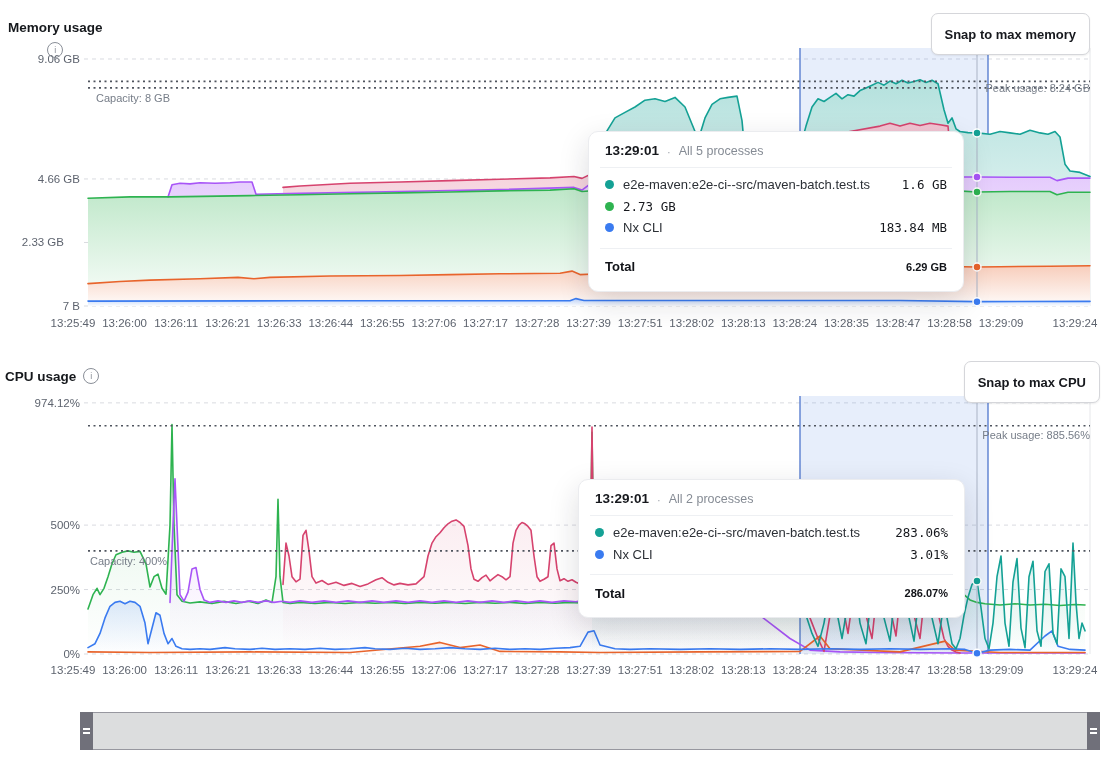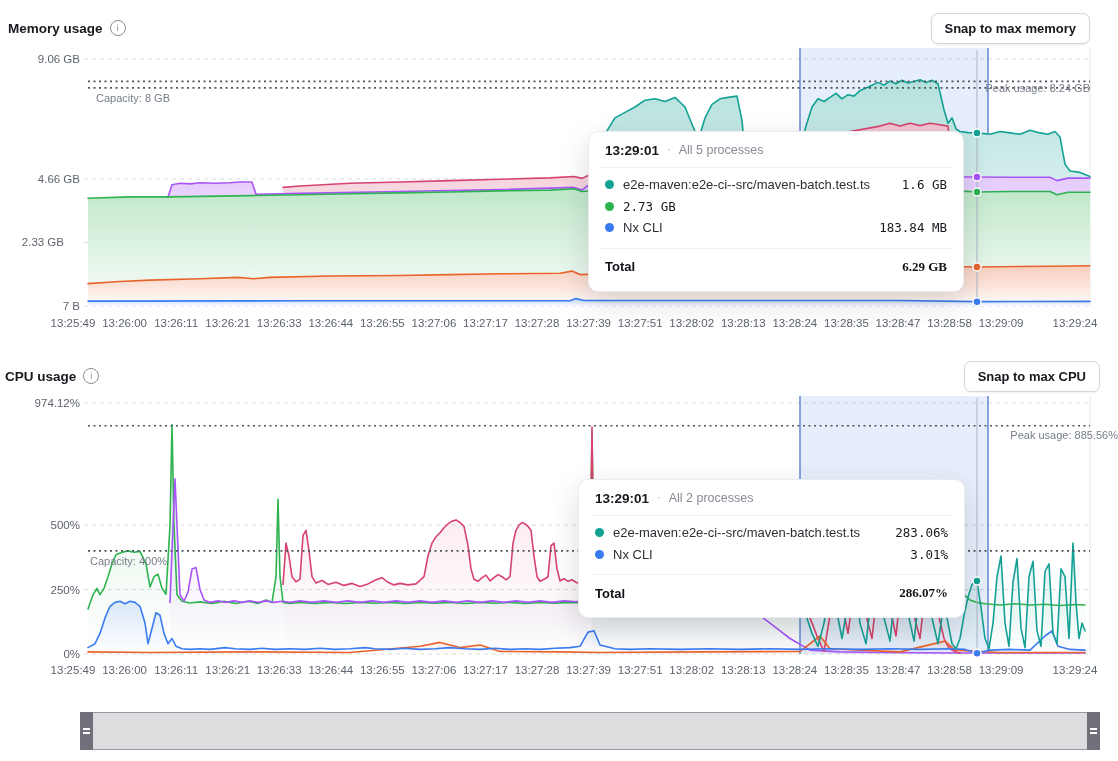--- a/index.html
+++ b/index.html
@@ -4,45 +4,45 @@
 <style>
   html,body{margin:0;padding:0;}
   body{width:1118px;height:761px;position:relative;background:#ffffff;
        font-family:"Liberation Sans",sans-serif;overflow:hidden;}
   #charts{position:absolute;left:0;top:0;z-index:1;}
   .chart-title{position:absolute;z-index:3;display:flex;align-items:center;gap:7px;
        font-size:13.5px;font-weight:700;color:#15181c;}
   .info-icon{width:14px;height:14px;border:1.2px solid #8a8f98;border-radius:50%;
        color:#8a8f98;font-size:9px;font-weight:400;display:flex;align-items:center;
        justify-content:center;line-height:1;}
-  .snap-btn{position:absolute;z-index:3;height:31px;padding:0 13px;background:#fff;
+  .snap-btn{position:absolute;z-index:3;height:42px;padding:0 13px;background:#fff;
        border:1px solid #d5d6da;border-radius:7px;font-size:13px;font-weight:700;
        color:#16181d;box-shadow:0 1px 2px rgba(0,0,0,.07);cursor:pointer;
        font-family:"Liberation Sans",sans-serif;}
   .axis-ylabel{position:absolute;z-index:2;font-size:11.5px;color:#5d636e;
        transform:translate(-100%,-50%);white-space:nowrap;}
   .axis-xlabel{position:absolute;z-index:2;font-size:11.5px;color:#5d636e;
        transform:translateX(-50%);white-space:nowrap;}
   .limit-label{position:absolute;z-index:2;font-size:11px;color:#767d88;white-space:nowrap;}
   .limit-label.right{transform:translateX(-100%);}
   .tooltip{position:absolute;z-index:6;background:#fff;border:1px solid #ebecef;
        border-radius:10px;box-shadow:0 10px 30px rgba(25,30,40,.15);
        padding:11px 16px 12px 16px;box-sizing:border-box;}
-  .tt-head{display:flex;align-items:flex-start;gap:8px;}
+  .tt-head{display:flex;align-items:flex-end;gap:8px;}
   .tt-time{font-size:13.5px;font-weight:700;color:#16181d;}
   .tt-sep{color:#a0a5ad;font-size:11px;}
   .tt-procs{color:#868c95;font-size:12.5px;}
   .tt-div{height:1px;background:#eef0f3;margin:9px -5px 6px -5px;}
   .tt-row{display:flex;align-items:center;gap:9px;height:21.5px;font-size:13px;color:#2c3036;}
   .tt-row .dot{width:9px;height:9px;border-radius:50%;flex:0 0 auto;}
   .tt-row .lbl{flex:1;}
   .tt-row .val{font-family:"DejaVu Sans Mono",monospace;font-size:12.5px;color:#16181d;}
   .tt-total{display:flex;align-items:center;justify-content:space-between;height:24px;
        font-size:13px;font-weight:700;color:#111318;margin-top:2px;}
-  .tt-total .val{font-family:Liberation Serif, serif;font-size:13px;font-weight:700;}
+  .tt-total .val{font-family:Liberation Sans, sans-serif;font-size:11px;font-weight:700;}
   .brush{position:absolute;z-index:3;left:80px;top:712px;width:1020px;height:38px;
        background:#dcddde;border:1px solid #97979f;box-sizing:border-box;cursor:grab;}
   .brush-handle{position:absolute;top:-1px;width:13px;height:38px;background:#70707a;
        display:flex;flex-direction:column;gap:2.5px;align-items:center;justify-content:center;
        cursor:ew-resize;}
   .brush-handle i{display:block;width:7px;height:1.5px;background:#ffffff;}
   .brush-handle.left{left:-1px;}
   .brush-handle.right{right:-1px;}
 </style>
 </head>
@@ -153,21 +153,21 @@
     <path d="M88.0 651.9L150.0 652.5L250.0 651.9L350.0 652.5L420.0 646.3L440.0 642.4L460.0 647.6L480.0 645.0L500.0 651.4L560.0 651.9L600.0 652.5L700.0 651.9L800.0 651.4L820.0 636.0L830.0 648.8L900.0 651.9L945.0 641.1L955.0 650.1L1000.0 652.5L1085.0 652.5" fill="none" stroke="#e8642c" stroke-width="1.6" stroke-linejoin="round" stroke-linecap="round"></path>
     <path d="M88.0 647.6L95.0 643.7L100.0 633.4L105.0 617.9L110.0 606.3L115.0 602.4L120.0 601.2L125.0 603.7L130.0 601.2L135.0 602.4L140.0 606.3L145.0 623.1L148.0 643.7L152.0 628.2L156.0 612.8L160.0 615.3L164.0 633.4L168.0 643.7L172.0 638.5L176.0 646.3L182.0 648.8L190.0 649.4L200.0 648.8L210.0 649.4L225.0 647.6L235.0 648.8L250.0 649.4L262.0 648.3L275.0 649.4L290.0 648.8L305.0 649.4L320.0 648.3L335.0 649.4L350.0 648.8L365.0 647.6L375.0 648.8L390.0 649.4L405.0 648.3L420.0 649.4L435.0 648.8L450.0 647.6L465.0 648.8L480.0 649.4L495.0 648.3L510.0 649.4L525.0 648.8L540.0 649.4L555.0 648.3L570.0 647.6L580.0 646.3L588.0 632.1L594.0 630.8L600.0 645.0L615.0 648.8L630.0 649.4L650.0 648.8L680.0 649.4L710.0 648.8L740.0 649.4L770.0 648.8L800.0 649.4L830.0 648.8L860.0 649.4L890.0 648.8L920.0 649.4L950.0 648.8L965.0 649.4L977.0 653.2L990.0 650.1L1010.0 649.4L1030.0 650.1L1045.0 636.0L1052.0 630.8L1058.0 646.3L1070.0 649.4L1085.0 650.1" fill="none" stroke="#3a7bf0" stroke-width="1.6" stroke-linejoin="round" stroke-linecap="round"></path>
     <path d="M592.0 599.9L598.0 594.7L605.0 590.8L612.0 594.7L620.0 591.6L628.0 595.2L636.0 592.1L644.0 595.7L652.0 592.6L660.0 595.7L670.0 593.7L680.0 595.7L690.0 594.2L700.0 595.7L710.0 594.2L720.0 595.7L730.0 594.2L740.0 595.7L750.0 594.7L760.0 596.3L770.0 594.7L780.0 596.3L790.0 595.2L800.0 602.4L806.0 615.3L812.0 633.4L818.0 646.3L824.0 623.1L830.0 587.0L836.0 607.6L842.0 638.5L848.0 602.4L854.0 574.1L860.0 623.1L866.0 643.7L872.0 589.5L878.0 568.9L884.0 617.9L890.0 641.1L896.0 581.8L902.0 566.3L908.0 612.8L914.0 641.1L920.0 587.0L926.0 568.9L932.0 617.9L938.0 643.7L944.0 602.4L948.0 623.1L952.0 643.7L956.0 648.8L960.0 638.5L964.0 615.3L968.0 597.3L972.0 584.4L977.0 581.0L981.0 607.6L985.0 638.5L989.0 648.8L993.0 623.1L997.0 576.7L1001.0 556.0L1005.0 623.1L1009.0 646.3L1013.0 581.8L1017.0 558.6L1021.0 628.2L1025.0 647.6L1029.0 576.7L1033.0 561.2L1037.0 630.8L1041.0 646.3L1045.0 571.5L1049.0 563.8L1053.0 633.4L1057.0 643.7L1061.0 568.9L1065.0 576.7L1069.0 638.5L1073.0 543.1L1076.0 602.4L1079.0 638.5L1082.0 623.1L1085.0 630.8" fill="none" stroke="#14a195" stroke-width="1.6" stroke-linejoin="round" stroke-linecap="round"></path>
     <line x1="88" x2="1090" y1="550.8781470292045" y2="550.8781470292045" stroke="#4f545e" stroke-width="1.6" stroke-dasharray="2 3.5"></line>
     <line x1="88" x2="1090" y1="425.6985297079557" y2="425.6985297079557" stroke="#4f545e" stroke-width="1.6" stroke-dasharray="2 3.5"></line>
     <line x1="977" x2="977" y1="398" y2="654" stroke="#aab3c5" stroke-width="1"></line>
     <circle cx="977" cy="581.0258207452165" r="4" fill="#14a195" stroke="#ffffff" stroke-width="1.5"></circle>
     <circle cx="977" cy="653.2240080563947" r="4" fill="#3a7bf0" stroke="#ffffff" stroke-width="1.5"></circle>
   </svg>
 
-<div class="chart-title" style="left:8px;top:20px;">
+<div class="chart-title" style="left:8px;top:20px;flex-direction:column;">
   <span>Memory usage</span>
   <span class="info-icon">i</span>
 </div>
 <button class="snap-btn" style="top:13px;right:28px;">Snap to max memory</button>
 
 <div class="chart-title" style="left:5px;top:368px;">
   <span>CPU usage</span>
   <span class="info-icon">i</span>
 </div>
 <button class="snap-btn" style="top:361px;right:18px;">Snap to max CPU</button>
@@ -217,21 +217,21 @@
     <span class="axis-xlabel" style="left:640.1600000000001px;top:664px;">13:27:51</span>
     <span class="axis-xlabel" style="left:691.72px;top:664px;">13:28:02</span>
     <span class="axis-xlabel" style="left:743.28px;top:664px;">13:28:13</span>
     <span class="axis-xlabel" style="left:794.84px;top:664px;">13:28:24</span>
     <span class="axis-xlabel" style="left:846.4000000000001px;top:664px;">13:28:35</span>
     <span class="axis-xlabel" style="left:897.96px;top:664px;">13:28:47</span>
     <span class="axis-xlabel" style="left:949.52px;top:664px;">13:28:58</span>
     <span class="axis-xlabel" style="left:1001.08px;top:664px;">13:29:09</span>
     <span class="axis-xlabel" style="left:1075px;top:664px;">13:29:24</span>
     <span class="limit-label" style="left:90px;top:554.8781470292045px;">Capacity: 400%</span>
-    <span class="limit-label right" style="left:1090px;top:428.6985297079557px;margin-left:28px;">Peak usage: 885.56%</span>
+    <span class="limit-label right" style="left:1090px;top:428.6985297079557px;">Peak usage: 885.56%</span>
   </div>
 
 <div class="tooltip" style="left:588px;top:131px;width:376px;">
   <div class="tt-head">
     <span class="tt-time">13:29:01</span>
     <span class="tt-sep">·</span>
     <span class="tt-procs">All 5 processes</span>
   </div>
   <div class="tt-div"></div>
   <div class="tt-rows">

